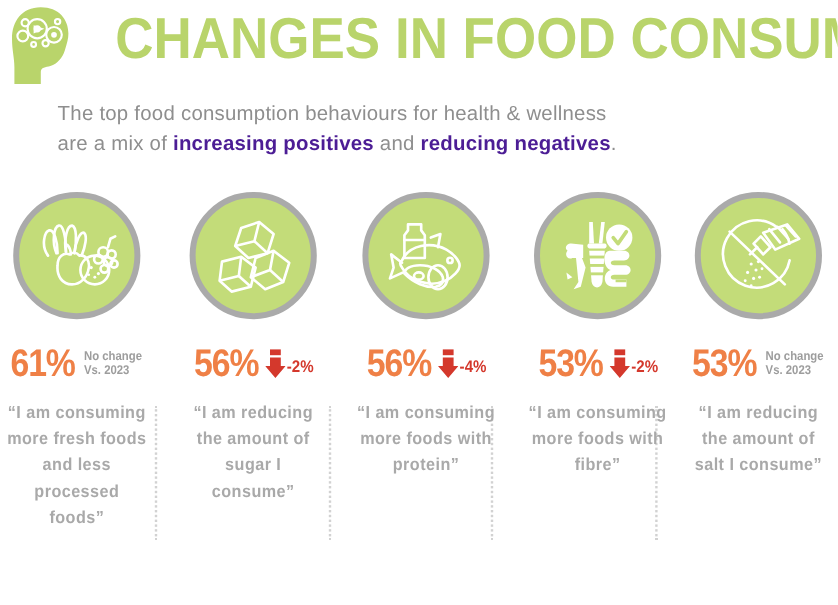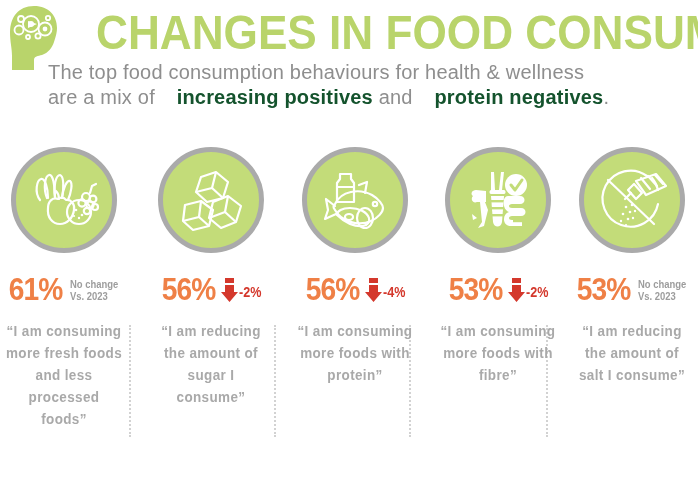--- a/index.html
+++ b/index.html
@@ -19,30 +19,30 @@
     font-size:48px;
     font-weight:bold;
     letter-spacing:0px;
     line-height:58px;
     white-space:nowrap;
     transform:scaleX(0.92);
     transform-origin:left top;
   }
   
   .subtitle{
-    position:absolute;left:48px;top:60px;width:640px;
+    position:absolute;left:48px;top:82px;width:640px;
     color:#8e8e8e;
-    font-size:20px;
+    font-size:17px;
     line-height:25px;
     letter-spacing:.2px;
   }
-  .subtitle .hl{color:#14532d;font-weight:bold;margin-left:16px;}
+  .subtitle .hl{color:#4c1d95;font-weight:bold;}
   .subtitle .line{display:block;white-space:nowrap;}
   
-  .cols{position:absolute;left:0;top:142px;width:698px;height:349px;}
+  .cols{position:absolute;left:0;top:155px;width:698px;height:349px;}
   .col{position:absolute;top:0;width:140px;}
   .c0{left:-6px;}
   .c1{left:141px;}
   .c2{left:285px;}
   .c3{left:428px;}
   .c4{left:562px;}
   .circle{
     position:absolute;left:50%;top:5px;
     width:106px;height:106px;margin-left:-53px;
     border-radius:50%;
@@ -135,21 +135,21 @@
     </svg>
   </span>
   <div class="title">CHANGES IN FOOD CONSUMPTION</div>
 </div>
 
 <div class="subtitle">
   <span class="line">
     <span>The top food consumption behaviours for health &amp; wellness</span>
   </span>
   <span class="line">
-    <span>are a mix of </span><span class="hl">increasing positives</span><span> and </span><span class="hl">protein negatives</span><span>.</span>
+    <span>are a mix of </span><span class="hl">increasing positives</span><span> and </span><span class="hl">reducing negatives</span><span>.</span>
   </span>
 </div>
 
 <div class="cols">
 
   <div class="divider d0"></div>
   <div class="divider d1"></div>
   <div class="divider d2"></div>
   <div class="divider d3"></div>
 

